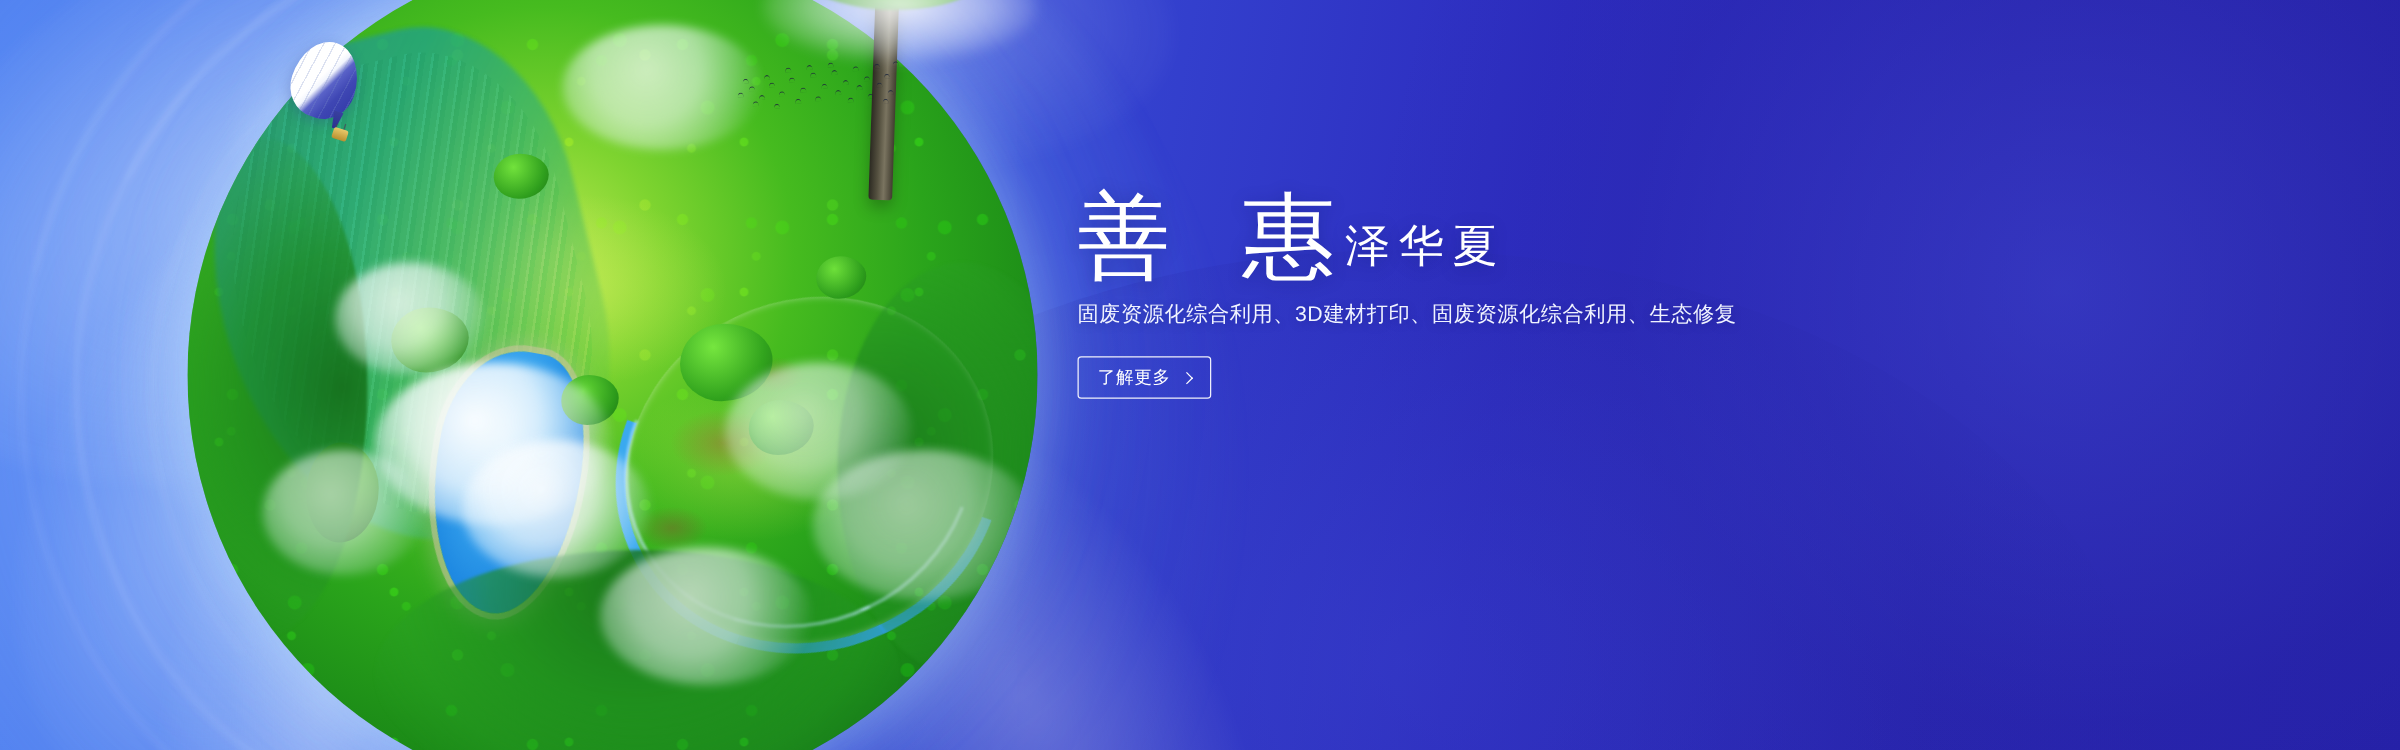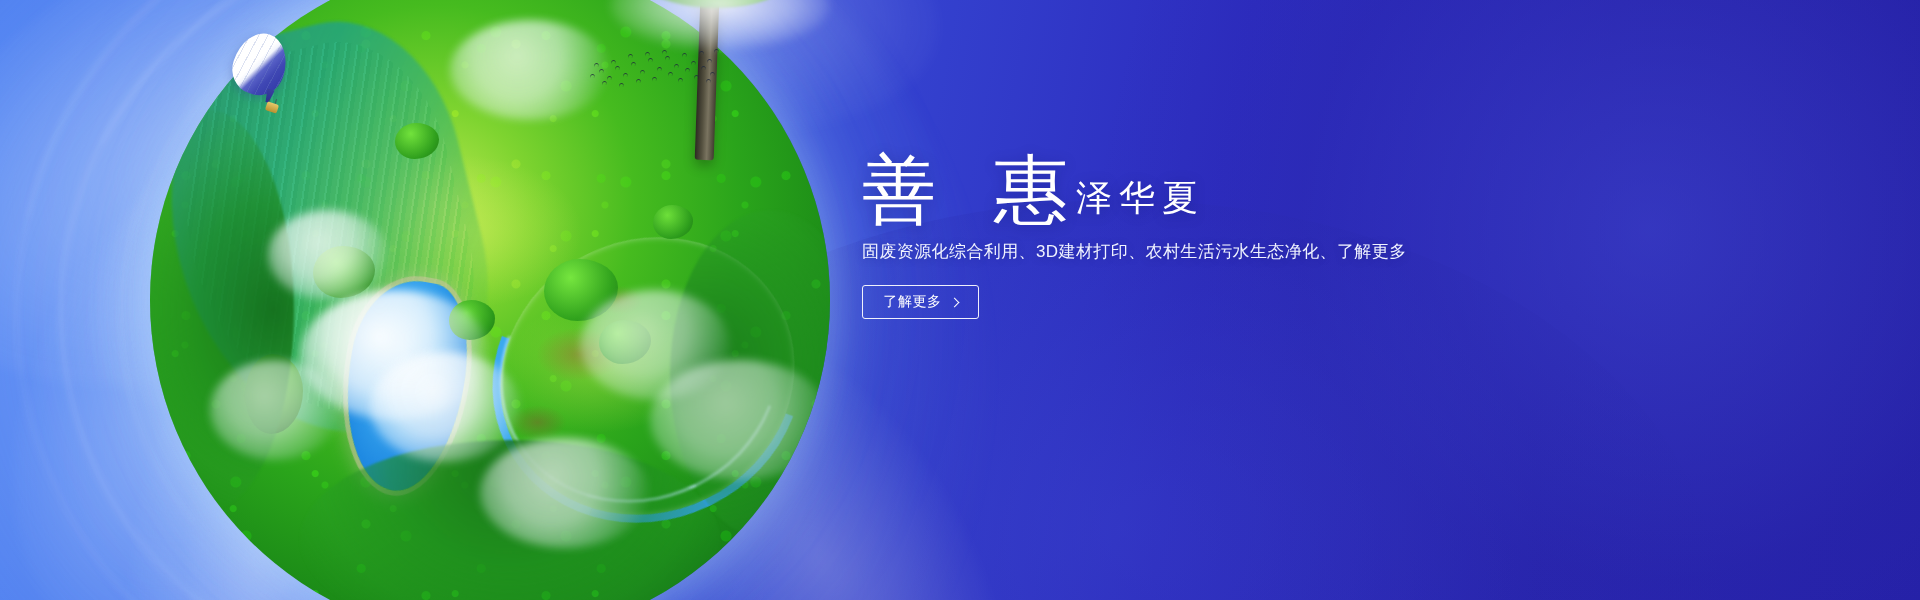--- a/index.html
+++ b/index.html
@@ -376,21 +376,21 @@
     font-size:17px;
     font-weight:400;
     letter-spacing:.4px;
     white-space:nowrap;
     text-shadow:0 1px 8px rgba(10,20,90,.25);
   }
   #cta{
     margin-top:22px;
     display:inline-flex;align-items:center;justify-content:center;gap:9px;
     box-sizing:border-box;
-    width:117px;height:34px;
+    width:107px;height:34px;
     border:1px solid rgba(255,255,255,.92);
     border-radius:3px;
     color:#ffffff;
     font-size:14px;
     letter-spacing:.6px;
     background:transparent;
     cursor:pointer;
     user-select:none;
   }
   #cta .chev{
@@ -518,21 +518,21 @@
   <div id="content">
 
     <div class="title-row">
       <span class="t-big">善</span>
       <span class="t-gap"></span>
       <span class="t-big">惠</span>
       <span class="t-small">泽华夏</span>
     </div>
 
 
-    <div class="desc">固废资源化综合利用、3D建材打印、农村生活污水生态净化、了解更多</div>
+    <div class="desc">固废资源化综合利用、3D建材打印、固废资源化综合利用、生态修复</div>
 
     <div id="cta">
       <span>了解更多</span>
       <span class="chev"></span>
     </div>
 
   </div>
 
 </div>
 

